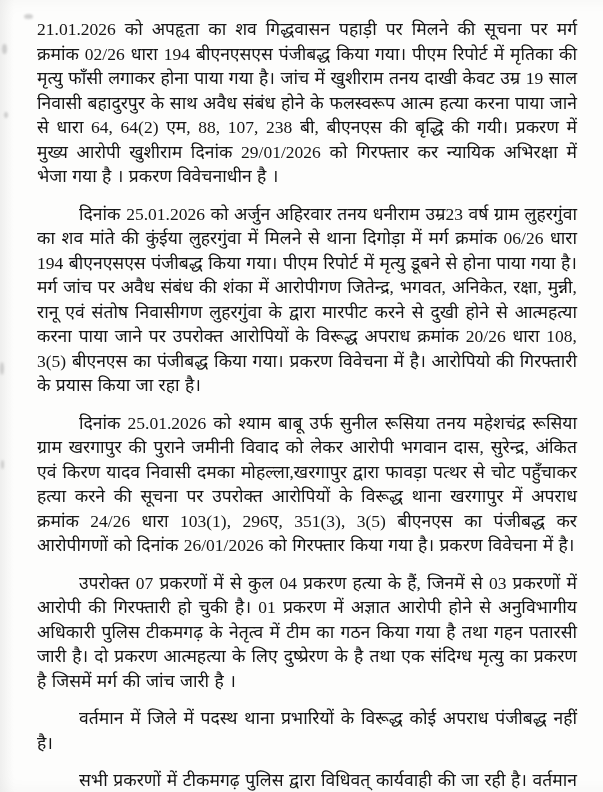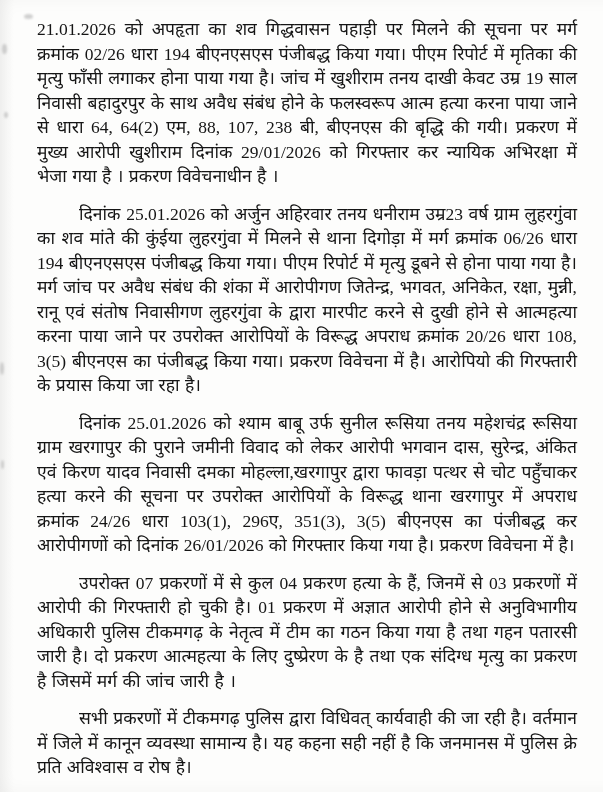--- a/index.html
+++ b/index.html
@@ -65,15 +65,16 @@
   <div class="speck s1"></div>
   <div class="speck s2"></div>
   <div class="speck s3"></div>
   <div class="speck s4"></div>
   <div class="speck s5"></div>
   <div class="text-block">
       <p class="para">21.01.2026 को अपहृता का शव गिद्धवासन पहाड़ी पर मिलने की सूचना पर मर्ग क्रमांक 02/26 धारा 194 बीएनएसएस पंजीबद्ध किया गया। पीएम रिपोर्ट में मृतिका की मृत्यु फाँसी लगाकर होना पाया गया है। जांच में खुशीराम तनय दाखी केवट उम्र 19 साल निवासी बहादुरपुर के साथ अवैध संबंध होने के फलस्वरूप आत्म हत्या करना पाया जाने से धारा 64, 64(2) एम, 88, 107, 238 बी, बीएनएस की बृद्धि की गयी। प्रकरण में मुख्य आरोपी खुशीराम दिनांक 29/01/2026 को गिरफ्तार कर न्यायिक अभिरक्षा में भेजा गया है । प्रकरण विवेचनाधीन है ।</p>
       <p class="para indent">दिनांक 25.01.2026 को अर्जुन अहिरवार तनय धनीराम उम्र23 वर्ष ग्राम लुहरगुंवा का शव मांते की कुंईया लुहरगुंवा में मिलने से थाना दिगोड़ा में मर्ग क्रमांक 06/26 धारा 194 बीएनएसएस पंजीबद्ध किया गया। पीएम रिपोर्ट में मृत्यु डूबने से होना पाया गया है। मर्ग जांच पर अवैध संबंध की शंका में आरोपीगण जितेन्द्र, भगवत, अनिकेत, रक्षा, मुन्नी, रानू एवं संतोष निवासीगण लुहरगुंवा के द्वारा मारपीट करने से दुखी होने से आत्महत्या करना पाया जाने पर उपरोक्त आरोपियों के विरूद्ध अपराध क्रमांक 20/26 धारा 108, 3(5) बीएनएस का पंजीबद्ध किया गया। प्रकरण विवेचना में है। आरोपियो की गिरफ्तारी के प्रयास किया जा रहा है।</p>
       <p class="para indent">दिनांक 25.01.2026 को श्याम बाबू उर्फ सुनील रूसिया तनय महेशचंद्र रूसिया ग्राम खरगापुर की पुराने जमीनी विवाद को लेकर आरोपी भगवान दास, सुरेन्द्र, अंकित एवं किरण यादव निवासी दमका मोहल्ला,खरगापुर द्वारा फावड़ा पत्थर से चोट पहुँचाकर हत्या करने की सूचना पर उपरोक्त आरोपियों के विरूद्ध थाना खरगापुर में अपराध क्रमांक 24/26 धारा 103(1), 296ए, 351(3), 3(5) बीएनएस का पंजीबद्ध कर आरोपीगणों को दिनांक 26/01/2026 को गिरफ्तार किया गया है। प्रकरण विवेचना में है।</p>
       <p class="para indent">उपरोक्त 07 प्रकरणों में से कुल 04 प्रकरण हत्या के हैं, जिनमें से 03 प्रकरणों में आरोपी की गिरफ्तारी हो चुकी है। 01 प्रकरण में अज्ञात आरोपी होने से अनुविभागीय अधिकारी पुलिस टीकमगढ़ के नेतृत्व में टीम का गठन किया गया है तथा गहन पतारसी जारी है। दो प्रकरण आत्महत्या के लिए दुष्प्रेरण के है तथा एक संदिग्ध मृत्यु का प्रकरण है जिसमें मर्ग की जांच जारी है ।</p>
+      <p class="para indent">वर्तमान में जिले में पदस्थ थाना प्रभारियों के विरूद्ध कोई अपराध पंजीबद्ध नहीं है।</p>
       <p class="para indent">सभी प्रकरणों में टीकमगढ़ पुलिस द्वारा विधिवत् कार्यवाही की जा रही है। वर्तमान में जिले में कानून व्यवस्था सामान्य है। यह कहना सही नहीं है कि जनमानस में पुलिस क्रे प्रति अविश्वास व रोष है।</p>
     </div>
 </div>
 
 </body></html>

